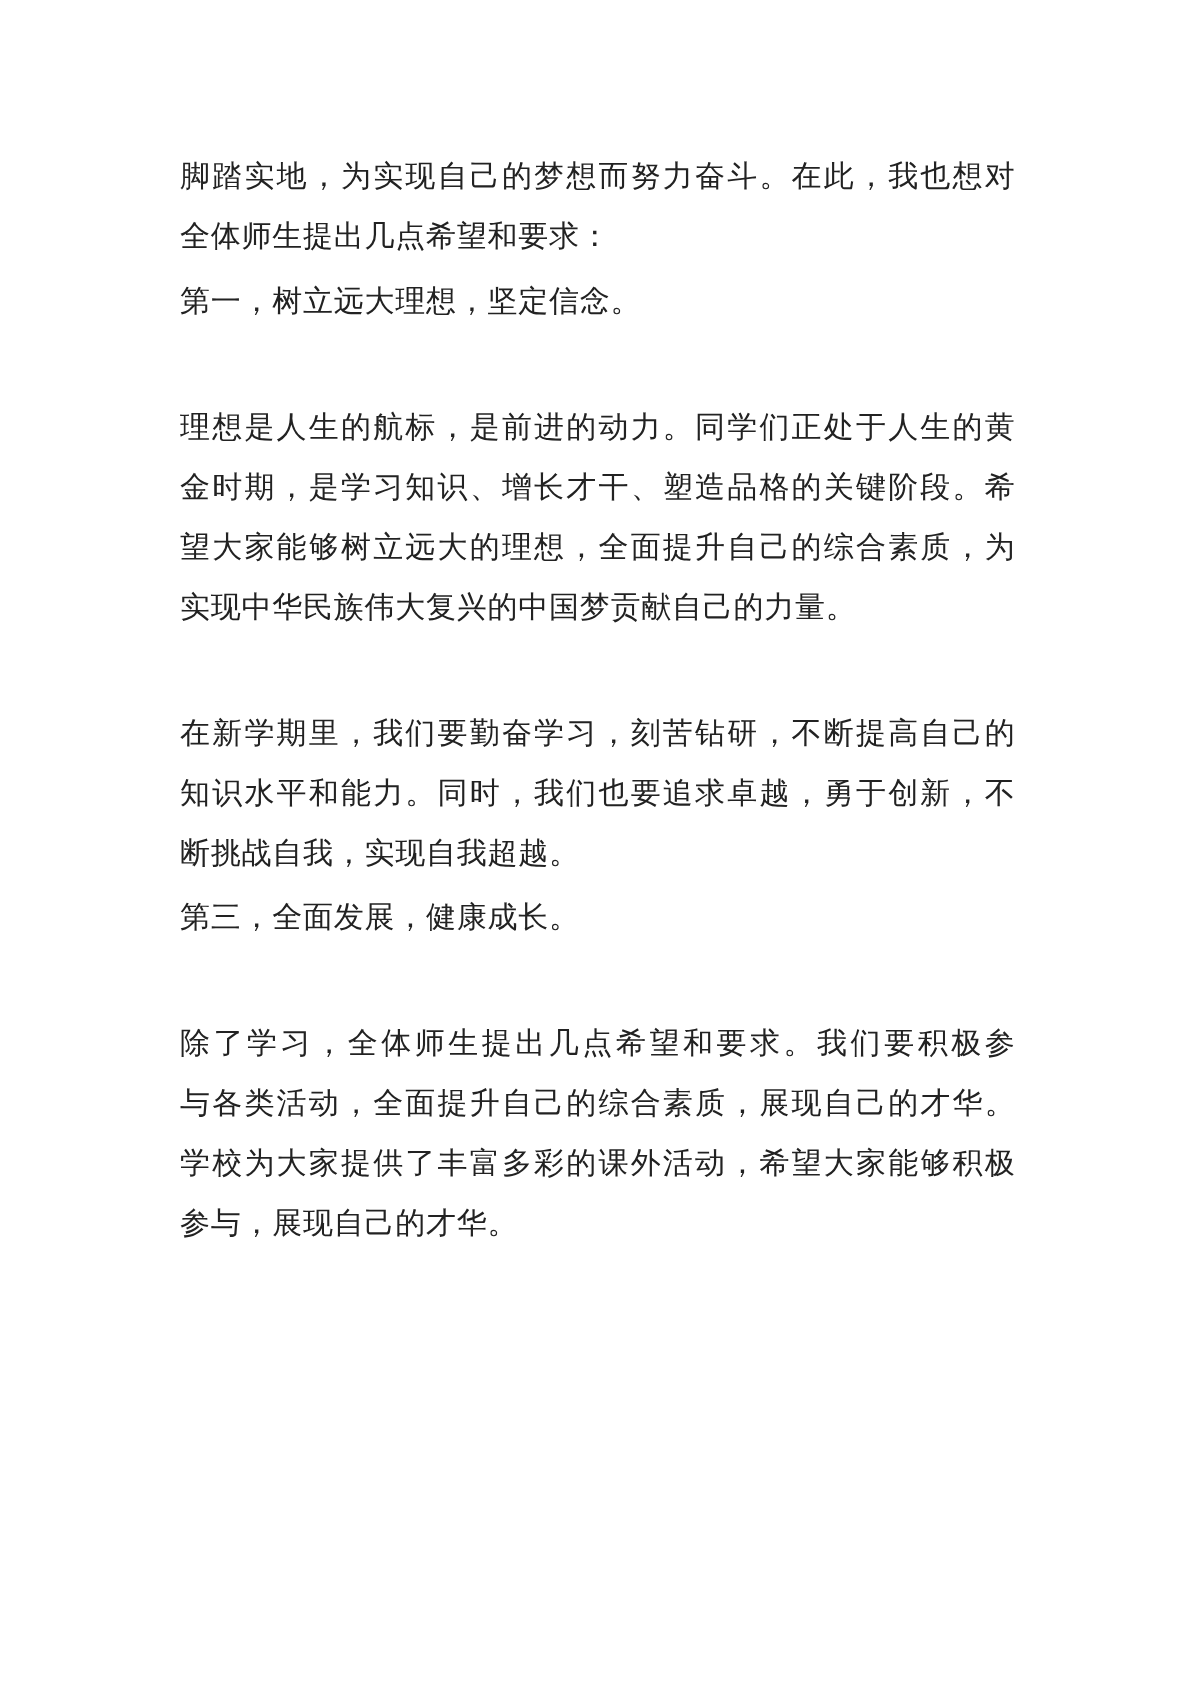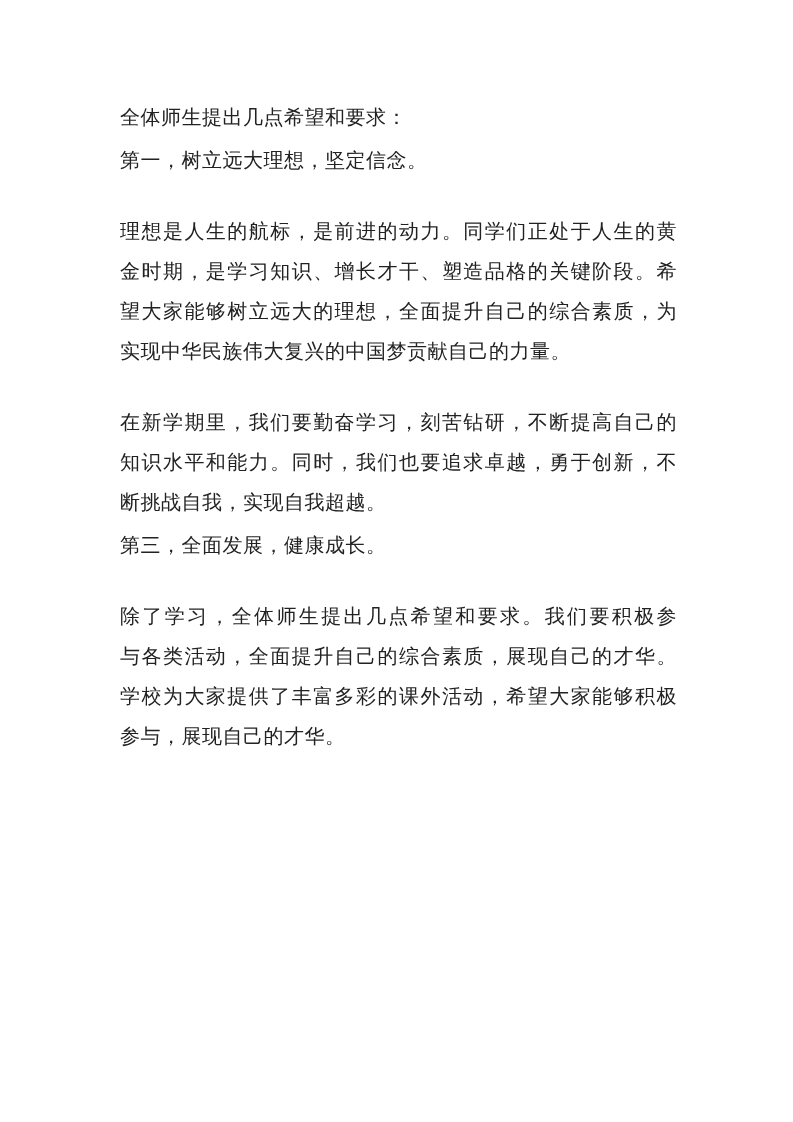--- a/index.html
+++ b/index.html
@@ -17,41 +17,42 @@
     background: #ffffff;
     overflow: hidden;
     font-family: "DejaVu Serif", "Liberation Serif", serif;
     color: #222222;
   }
   .para {
     margin: 0 0 3px 0;
     padding: 0;
   }
   .para.gap {
-    margin-top: 31px;
+    margin-top: 44px;
   }
   .line {
     display: block;
     font-size: 20px;
     line-height: 40px;
     letter-spacing: 0.5px;
     text-align: justify;
     text-align-last: justify;
     white-space: normal;
   }
   .line.last {
     text-align-last: left;
   }
 </style>
 </head>
 <body>
 
 <div class="page">
 
   <p class="para">
+    <span class="line full">脚踏实地，为实现自己的梦想而努力奋斗。在此，我也想对</span>
     <span class="line last">全体师生提出几点希望和要求：</span>
   </p>
 
   <p class="para">
     <span class="line last">第一，树立远大理想，坚定信念。</span>
   </p>
 
   <p class="para gap">
     <span class="line full">理想是人生的航标，是前进的动力。同学们正处于人生的黄</span>
     <span class="line full">金时期，是学习知识、增长才干、塑造品格的关键阶段。希</span>

